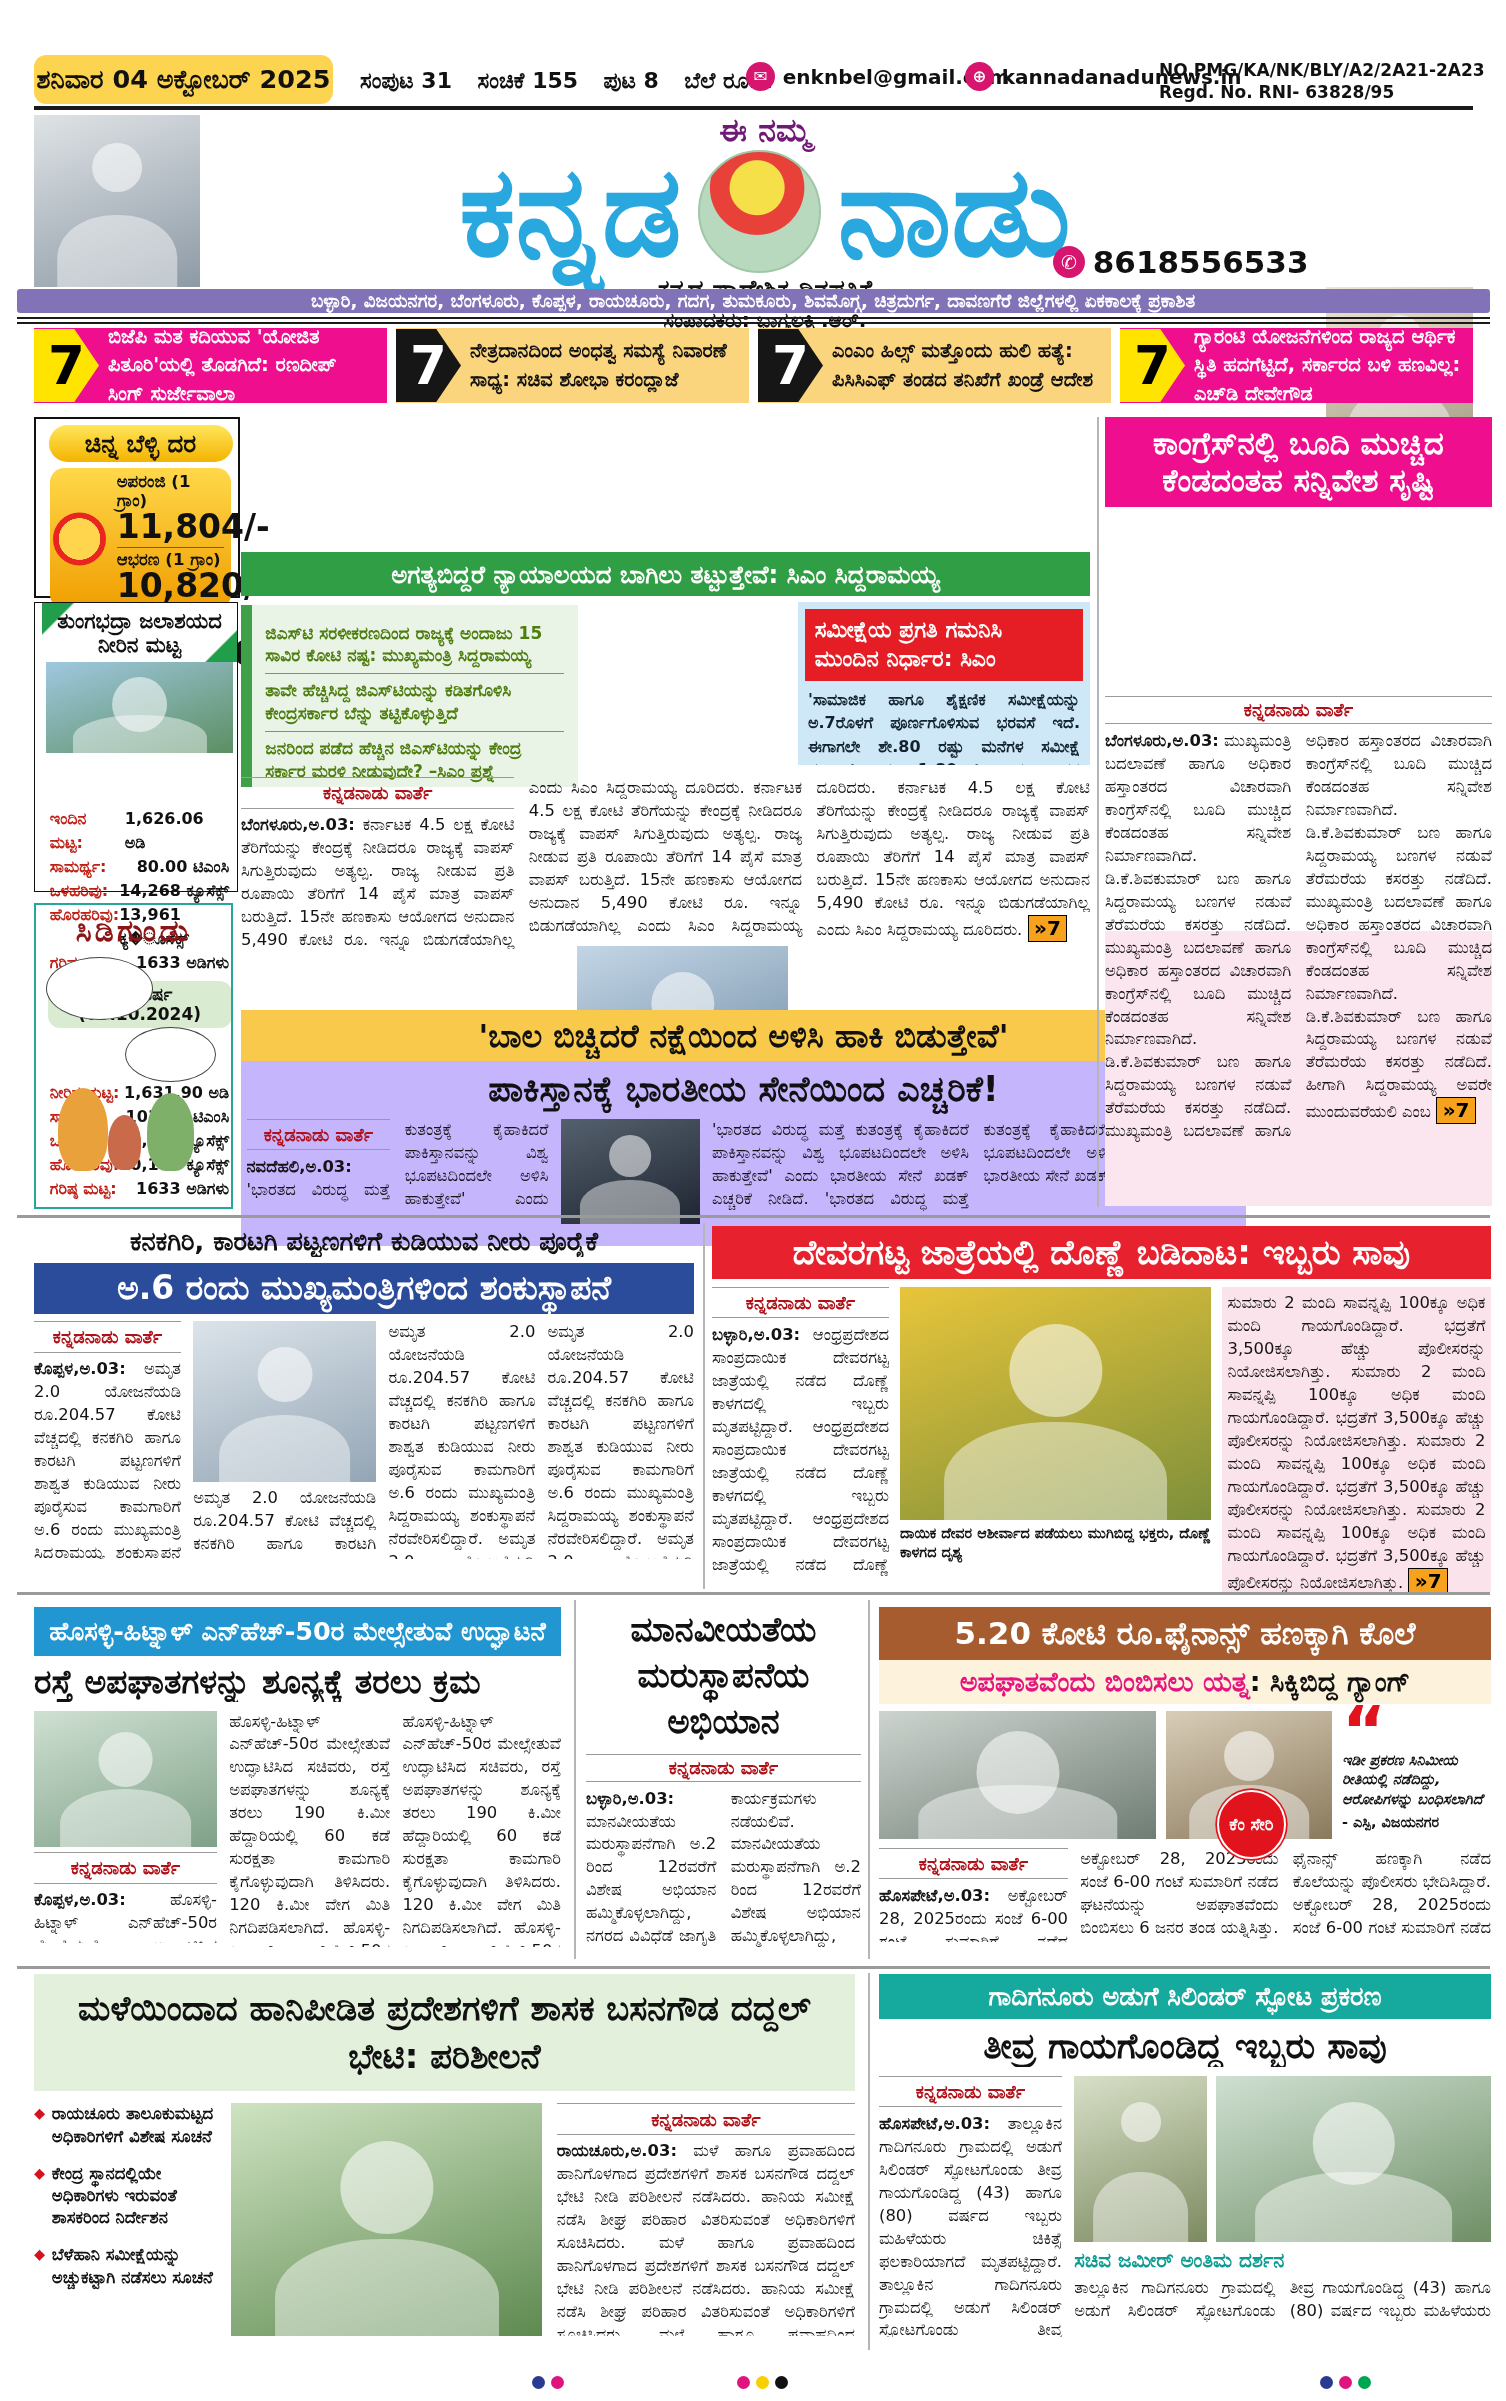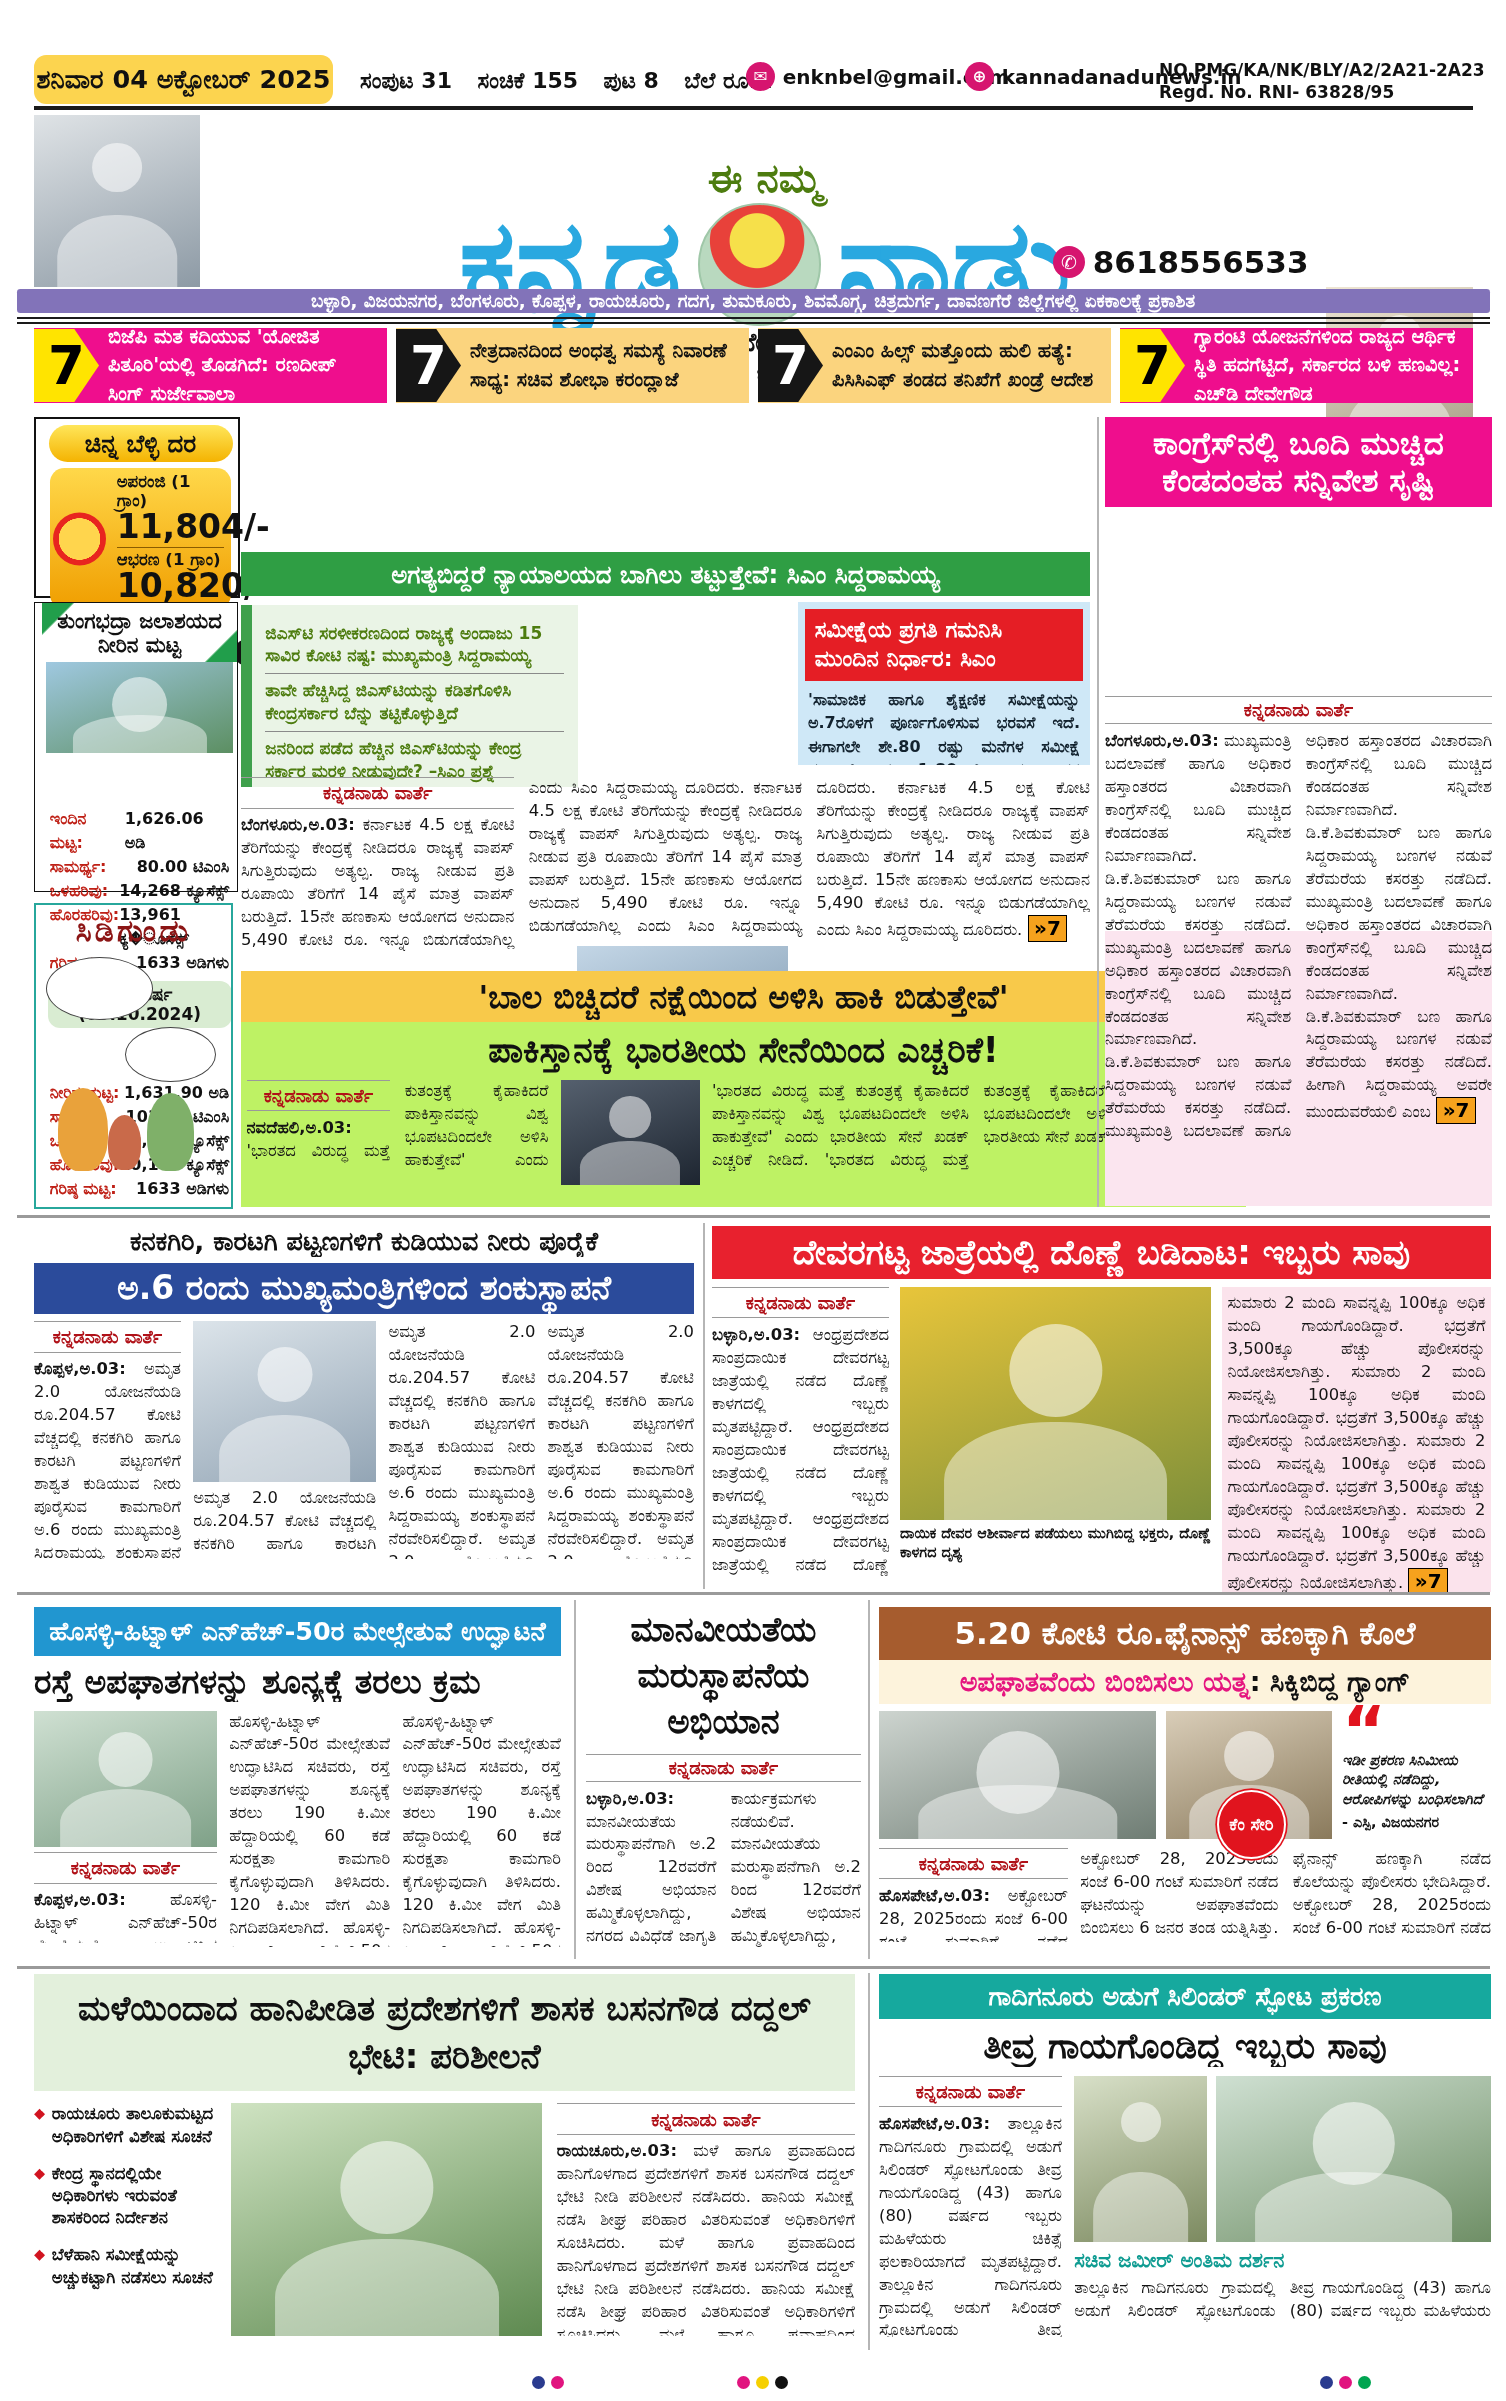--- a/index.html
+++ b/index.html
@@ -118,21 +118,21 @@
     <span class="cicon">⊕</span>
     <span>kannadanadunews.in</span>
   </div>
   <div class="abs regs nowrap" style="left:1159px;top:60px;width:333px;"><span>NO.PMG/KA/NK/BLY/A2/2A21-2A23</span></div>
   <div class="abs regs nowrap" style="left:1159px;top:82px;width:333px;"><span>Regd. No. RNI- 63828/95</span></div>
   <div class="rule-black" style="left:34px;top:106px;width:1439px;height:3.9px;"></div>
 
   <div class="abs ph" style="left:34px;top:115px;width:166px;height:172px;--a:#dfe3e6;--b:#8d9aa5;"></div>
   <div class="abs ph" style="left:1326px;top:115px;width:147px;height:172px;--a:#efe6d4;--b:#a39a82;"></div>
   <div class="abs ctr" style="left:266px;top:111px;width:998px;">
-    <div class="b" style="font-size:40px;color:#4d7c0f;margin-top:44px;">ಈ ನಮ್ಮ</div>
+    <div class="b" style="font-size:32px;color:#701a75;">ಈ ನಮ್ಮ</div>
     <div class="mast-title">
       <span class="mast-word">ಕನ್ನಡ</span>
       <span class="logo-circle"></span>
       <span class="mast-word">ನಾಡು</span>
     </div>
     <div class="mast-sub">ಕನ್ನಡ ಪ್ರಾದೇಶಿಕ ದಿನಪತ್ರಿಕೆ</div>
     <div class="mast-ed" style="margin-top:3.3px;">ಸಂಪಾದಕರು: ಭಾಗ್ಯಲಕ್ಷ್ಮಿ.ಆರ್.</div>
   </div>
   <div class="abs wa" style="left:1053px;top:244px;">
     <span class="cicon" style="width:32px;height:32px;font-size:19px;">✆</span>
@@ -265,21 +265,21 @@
 
   <div class="abs" style="left:241px;top:777px;width:849px;height:186px;">
     <div class="cols" style="column-count:3;height:186px;">
       <div class="byline">ಕನ್ನಡನಾಡು ವಾರ್ತೆ</div>
       <span class="dateline">ಬೆಂಗಳೂರು,ಅ.03:</span>
       <span>ಕರ್ನಾಟಕ 4.5 ಲಕ್ಷ ಕೋಟಿ ತೆರಿಗೆಯನ್ನು ಕೇಂದ್ರಕ್ಕೆ ನೀಡಿದರೂ ರಾಜ್ಯಕ್ಕೆ ವಾಪಸ್ ಸಿಗುತ್ತಿರುವುದು ಅತ್ಯಲ್ಪ. ರಾಜ್ಯ ನೀಡುವ ಪ್ರತಿ ರೂಪಾಯಿ ತೆರಿಗೆಗೆ 14 ಪೈಸೆ ಮಾತ್ರ ವಾಪಸ್ ಬರುತ್ತಿದೆ. 15ನೇ ಹಣಕಾಸು ಆಯೋಗದ ಅನುದಾನ 5,490 ಕೋಟಿ ರೂ. ಇನ್ನೂ ಬಿಡುಗಡೆಯಾಗಿಲ್ಲ ಎಂದು ಸಿಎಂ ಸಿದ್ದರಾಮಯ್ಯ ದೂರಿದರು. ಕರ್ನಾಟಕ 4.5 ಲಕ್ಷ ಕೋಟಿ ತೆರಿಗೆಯನ್ನು ಕೇಂದ್ರಕ್ಕೆ ನೀಡಿದರೂ ರಾಜ್ಯಕ್ಕೆ ವಾಪಸ್ ಸಿಗುತ್ತಿರುವುದು ಅತ್ಯಲ್ಪ. ರಾಜ್ಯ ನೀಡುವ ಪ್ರತಿ ರೂಪಾಯಿ ತೆರಿಗೆಗೆ 14 ಪೈಸೆ ಮಾತ್ರ ವಾಪಸ್ ಬರುತ್ತಿದೆ. 15ನೇ ಹಣಕಾಸು ಆಯೋಗದ ಅನುದಾನ 5,490 ಕೋಟಿ ರೂ. ಇನ್ನೂ ಬಿಡುಗಡೆಯಾಗಿಲ್ಲ ಎಂದು ಸಿಎಂ ಸಿದ್ದರಾಮಯ್ಯ ದೂರಿದರು. ಕರ್ನಾಟಕ 4.5 ಲಕ್ಷ ಕೋಟಿ ತೆರಿಗೆಯನ್ನು ಕೇಂದ್ರಕ್ಕೆ ನೀಡಿದರೂ ರಾಜ್ಯಕ್ಕೆ ವಾಪಸ್ ಸಿಗುತ್ತಿರುವುದು ಅತ್ಯಲ್ಪ. ರಾಜ್ಯ ನೀಡುವ ಪ್ರತಿ ರೂಪಾಯಿ ತೆರಿಗೆಗೆ 14 ಪೈಸೆ ಮಾತ್ರ ವಾಪಸ್ ಬರುತ್ತಿದೆ. 15ನೇ ಹಣಕಾಸು ಆಯೋಗದ ಅನುದಾನ 5,490 ಕೋಟಿ ರೂ. ಇನ್ನೂ ಬಿಡುಗಡೆಯಾಗಿಲ್ಲ ಎಂದು ಸಿಎಂ ಸಿದ್ದರಾಮಯ್ಯ ದೂರಿದರು. </span>
       <span class="p7">»7</span>
     </div>
   </div>
 
-  <div class="abs" style="left:241px;top:971px;width:1005px;height:236px;background:#bef264;">
+  <div class="abs" style="left:241px;top:1010px;width:1005px;height:236px;background:#c4b5fd;">
     <div class="band nowrap" style="height:51px;background:#f8c94a;color:#111;font-size:32px;">
         <span>'ಬಾಲ ಬಿಚ್ಚಿದರೆ ನಕ್ಷೆಯಿಂದ ಅಳಿಸಿ ಹಾಕಿ ಬಿಡುತ್ತೇವೆ'</span>
       </div>
     <div class="ctr b nowrap" style="font-size:35px;padding:7.8px 0 5.5px;">ಪಾಕಿಸ್ತಾನಕ್ಕೆ ಭಾರತೀಯ ಸೇನೆಯಿಂದ ಎಚ್ಚರಿಕೆ!</div>
     <div style="display:flex;gap:12.2px;padding:3.3px 5.5px;">
       <div class="cols" style="width:302px;height:105px;column-count:2;">
         <div class="byline">ಕನ್ನಡನಾಡು ವಾರ್ತೆ</div>
         <span class="dateline">ನವದೆಹಲಿ,ಅ.03:</span>
         <span>'ಭಾರತದ ವಿರುದ್ಧ ಮತ್ತೆ ಕುತಂತ್ರಕ್ಕೆ ಕೈಹಾಕಿದರೆ ಪಾಕಿಸ್ತಾನವನ್ನು ವಿಶ್ವ ಭೂಪಟದಿಂದಲೇ ಅಳಿಸಿ ಹಾಕುತ್ತೇವೆ' ಎಂದು ಭಾರತೀಯ ಸೇನೆ ಖಡಕ್ ಎಚ್ಚರಿಕೆ ನೀಡಿದೆ. </span>
       </div>

